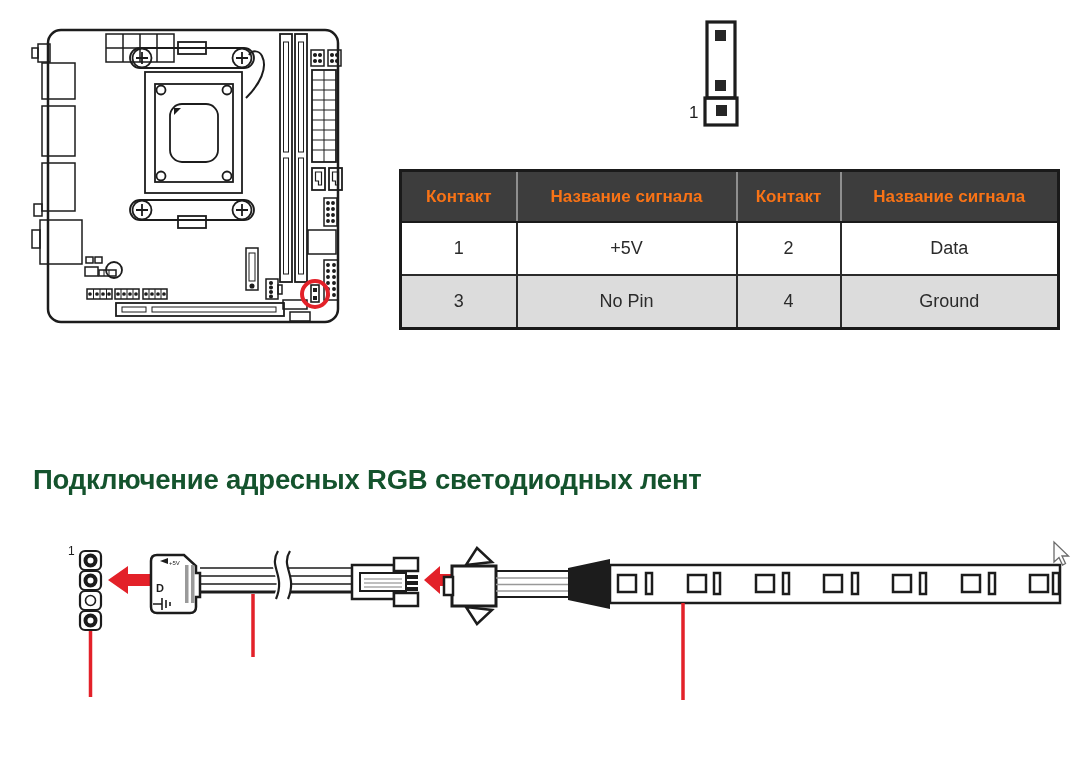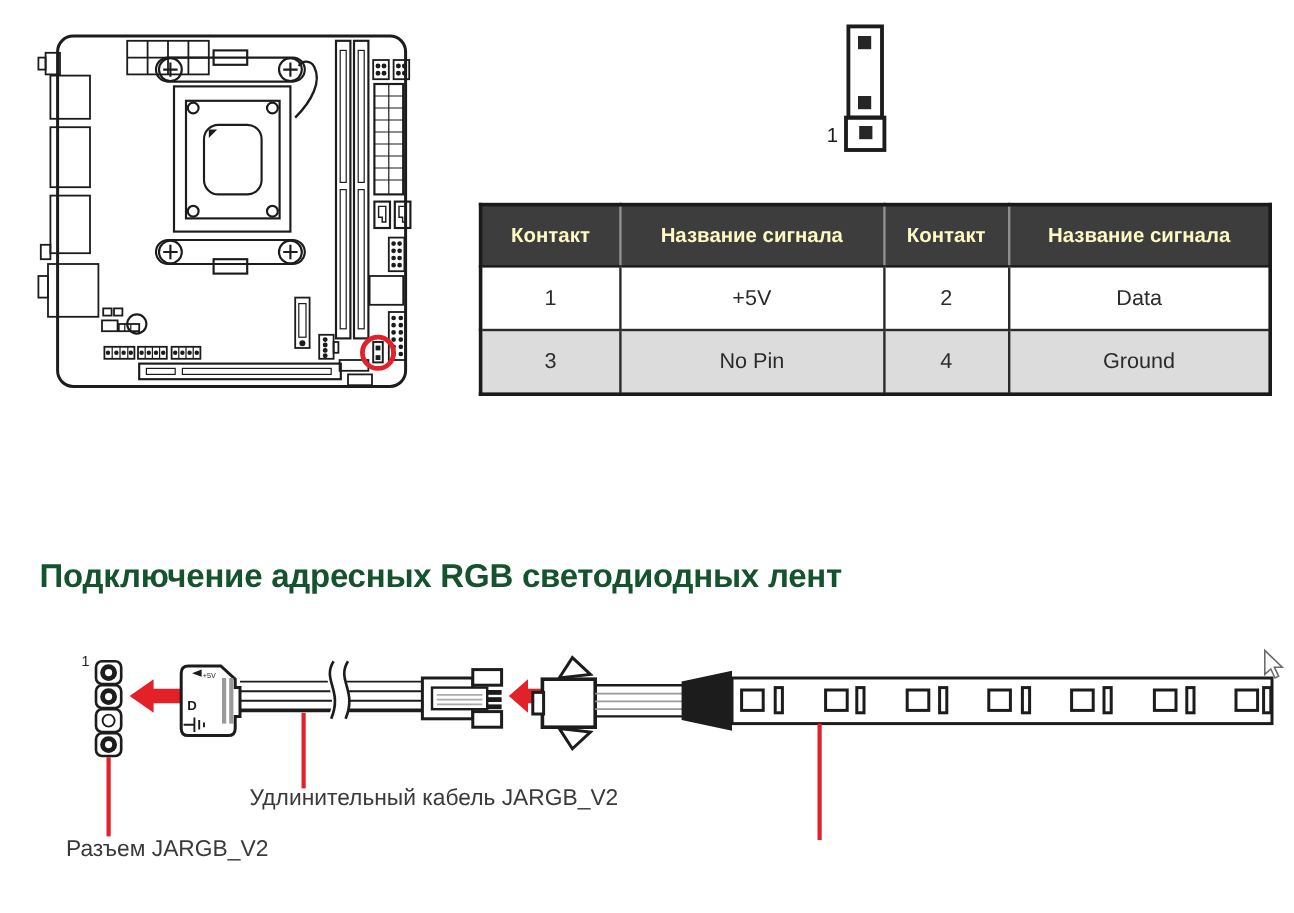--- a/index.html
+++ b/index.html
@@ -2,21 +2,21 @@
 <html><head>
 <meta charset="utf-8">
 <style>
   html,body{margin:0;padding:0;background:#fff;}
   body{font-family:"Liberation Sans",sans-serif;}
   #canvas{position:relative;width:1078px;height:761px;background:#ffffff;overflow:hidden;}
   .abs{position:absolute;}
   
   #pin-table{position:absolute;left:399px;top:169px;}
   #pin-table table{border-collapse:collapse;table-layout:fixed;width:658px;border:3px solid #1a1a1a;}
-  #pin-table th{background:#3d3d3d;color:#fef9c3;font-size:17px;font-weight:700;height:49px;
+  #pin-table th{background:#3d3d3d;color:#f97316;font-size:17px;font-weight:700;height:49px;
     border:2px solid #8f8f8f;border-top-color:#1a1a1a;border-bottom-color:#1a1a1a;padding:0;text-align:center;}
   #pin-table td{font-size:18px;color:#2b2b2b;height:51px;border:2px solid #2b2b2b;padding:0;text-align:center;}
   #pin-table tr.alt td{background:#dcdcdc;}
   
   #section-heading{position:absolute;left:33px;top:464px;font-size:27.5px;font-weight:700;
     color:#14532d;letter-spacing:-0.2px;}
   
   .callout-label{position:absolute;font-size:19px;color:#3a3a3a;white-space:nowrap;}
   svg{display:block;}
 </style>
@@ -313,20 +313,18 @@
       <rect x="853" y="40" width="18" height="17"></rect>
         <rect x="880" y="38" width="6" height="21"></rect>
       <rect x="922" y="40" width="18" height="17"></rect>
         <rect x="949" y="38" width="6" height="21"></rect>
       <rect x="990" y="40" width="18" height="17"></rect>
         <rect x="1013" y="38" width="6" height="21"></rect>
     </g>
     <line x1="643" y1="68" x2="643" y2="165" stroke="#e32129" stroke-width="3.5"></line>
   </svg>
 
-  <div class="callout-label" style="left:208px;top:655px;">Удлинительный кабель JARGB_V2</div>
-  <div class="callout-label" style="left:55px;top:697px;">Разъем JARGB_V2</div>
 
   <svg class="abs" style="left:1050px;top:539px;" width="26" height="28" viewBox="0 0 26 28">
     <path d="M4,3 V23 L9,18.5 L12.5,26 L15.5,24.5 L12,17 H18.5 Z" fill="#fcfcfc" stroke="#6a6a6a" stroke-width="1.3"></path>
   </svg>
 
 </div>
 
 </body></html>

